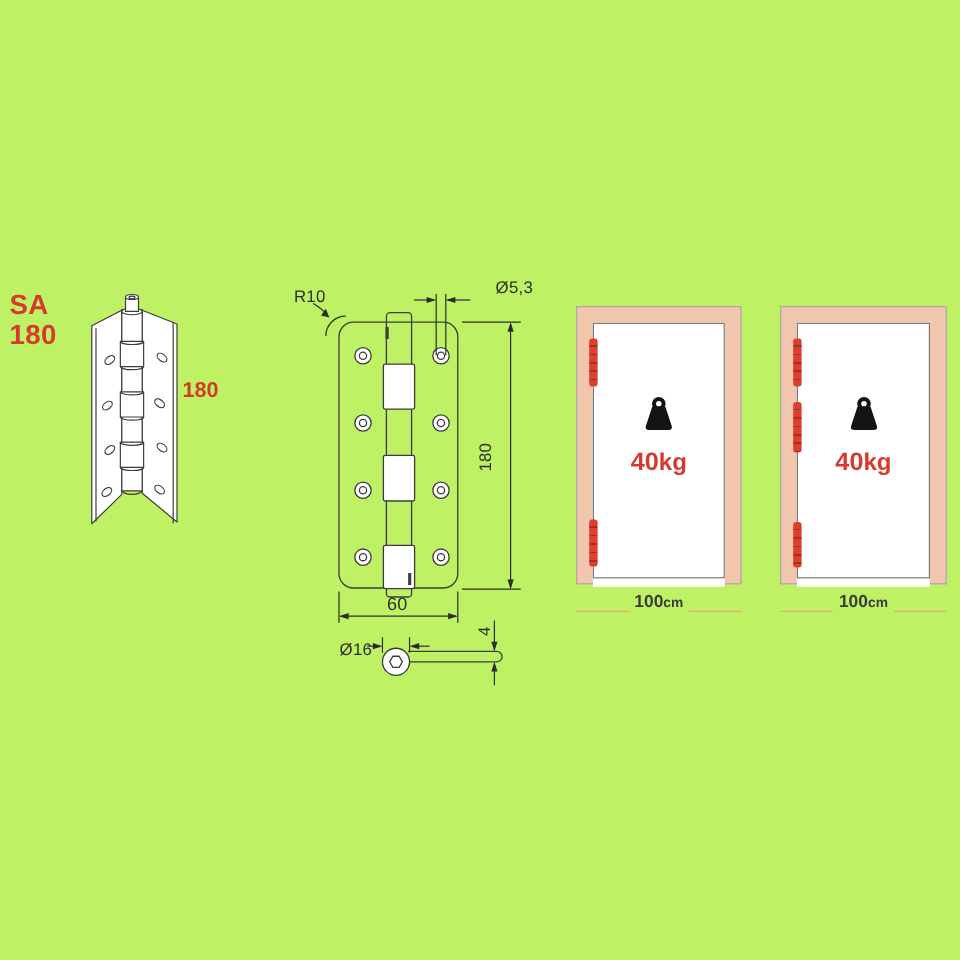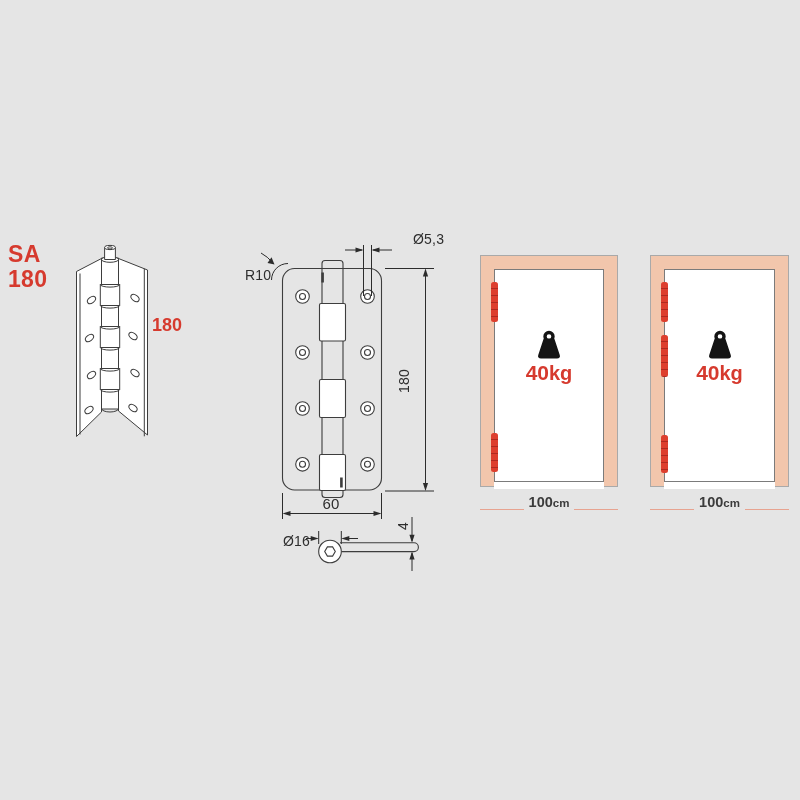--- a/index.html
+++ b/index.html
@@ -1,40 +1,40 @@
 <!DOCTYPE html>
 <html><head>
 <meta charset="utf-8">
 <style>
   html,body{margin:0;padding:0;background:#fff;}
-  .canvas{position:relative;width:800px;height:800px;background:#e5e5e5;overflow:hidden;
+  .canvas{position:relative;width:800px;height:800px;background:#bef264;overflow:hidden;
           font-family:"Liberation Sans","DejaVu Sans",sans-serif;}
   .abs{position:absolute;}
 
   
   .product-code{left:8px;top:242px;color:#d63a2e;font-size:23px;font-weight:600;line-height:24.5px;letter-spacing:.3px;}
   .side-height{left:152px;top:315px;color:#d63a2e;font-size:18px;font-weight:600;}
 
   
   .dim{color:#2e2e2e;font-size:14px;font-weight:500;letter-spacing:.2px;}
-  .lbl-r10{left:245px;top:239px;margin-top:28px;}
+  .lbl-r10{left:245px;top:239px;}
   .lbl-d53{left:381px;top:231px;margin-left:32px;}
   .lbl-180{left:387px;top:373px;width:34px;text-align:center;transform:rotate(-90deg);}
   .lbl-80{left:311px;top:495px;width:40px;text-align:center;font-size:15px;}
   .lbl-d16{left:283px;top:533px;}
   .lbl-4{left:396px;top:518px;width:14px;text-align:center;transform:rotate(-90deg);}
 
   
   .door{width:138px;height:232px;top:255px;}
   .frame-u{position:absolute;left:0;top:0;right:0;bottom:0;background:#f2c6ac;border:1px solid #a9a9a9;box-sizing:border-box;}
   .opening{position:absolute;left:14px;right:14px;top:14px;bottom:-2px;background:#ffffff;}
   .door-leaf{position:absolute;left:14px;right:14px;top:14px;height:213px;background:#fff;border:1px solid #7b7b7b;box-sizing:border-box;}
   .hinge-bar{position:absolute;left:10.5px;width:7px;border-radius:2.5px;
     background:repeating-linear-gradient(180deg,#dd3f2e 0px,#dd3f2e 5.6px,#b02a20 5.6px,#b02a20 7px);}
-  .weight-block{position:absolute;left:0;right:0;top:75px;display:flex;flex-direction:column;align-items:center;gap:1px;}
+  .weight-block{position:absolute;left:0;right:0;top:75px;display:flex;flex-direction:column;align-items:center;gap:14px;}
   .weight-label{display:flex;align-items:baseline;color:#d63a2e;font-weight:700;}
   .weight-label .val{font-size:21px;}
   .weight-label .unit{font-size:20px;}
   .width-row{top:494px;width:138px;height:16px;display:flex;align-items:flex-end;gap:5px;}
   .dim-rule{flex:1;height:1.5px;background:#e7a390;}
   .width-label{display:flex;align-items:baseline;color:#3b3b3b;font-weight:600;white-space:nowrap;}
   .width-label .wval{font-size:14.5px;}
   .width-label .wunit{font-size:11.5px;}
 </style>
 </head>

